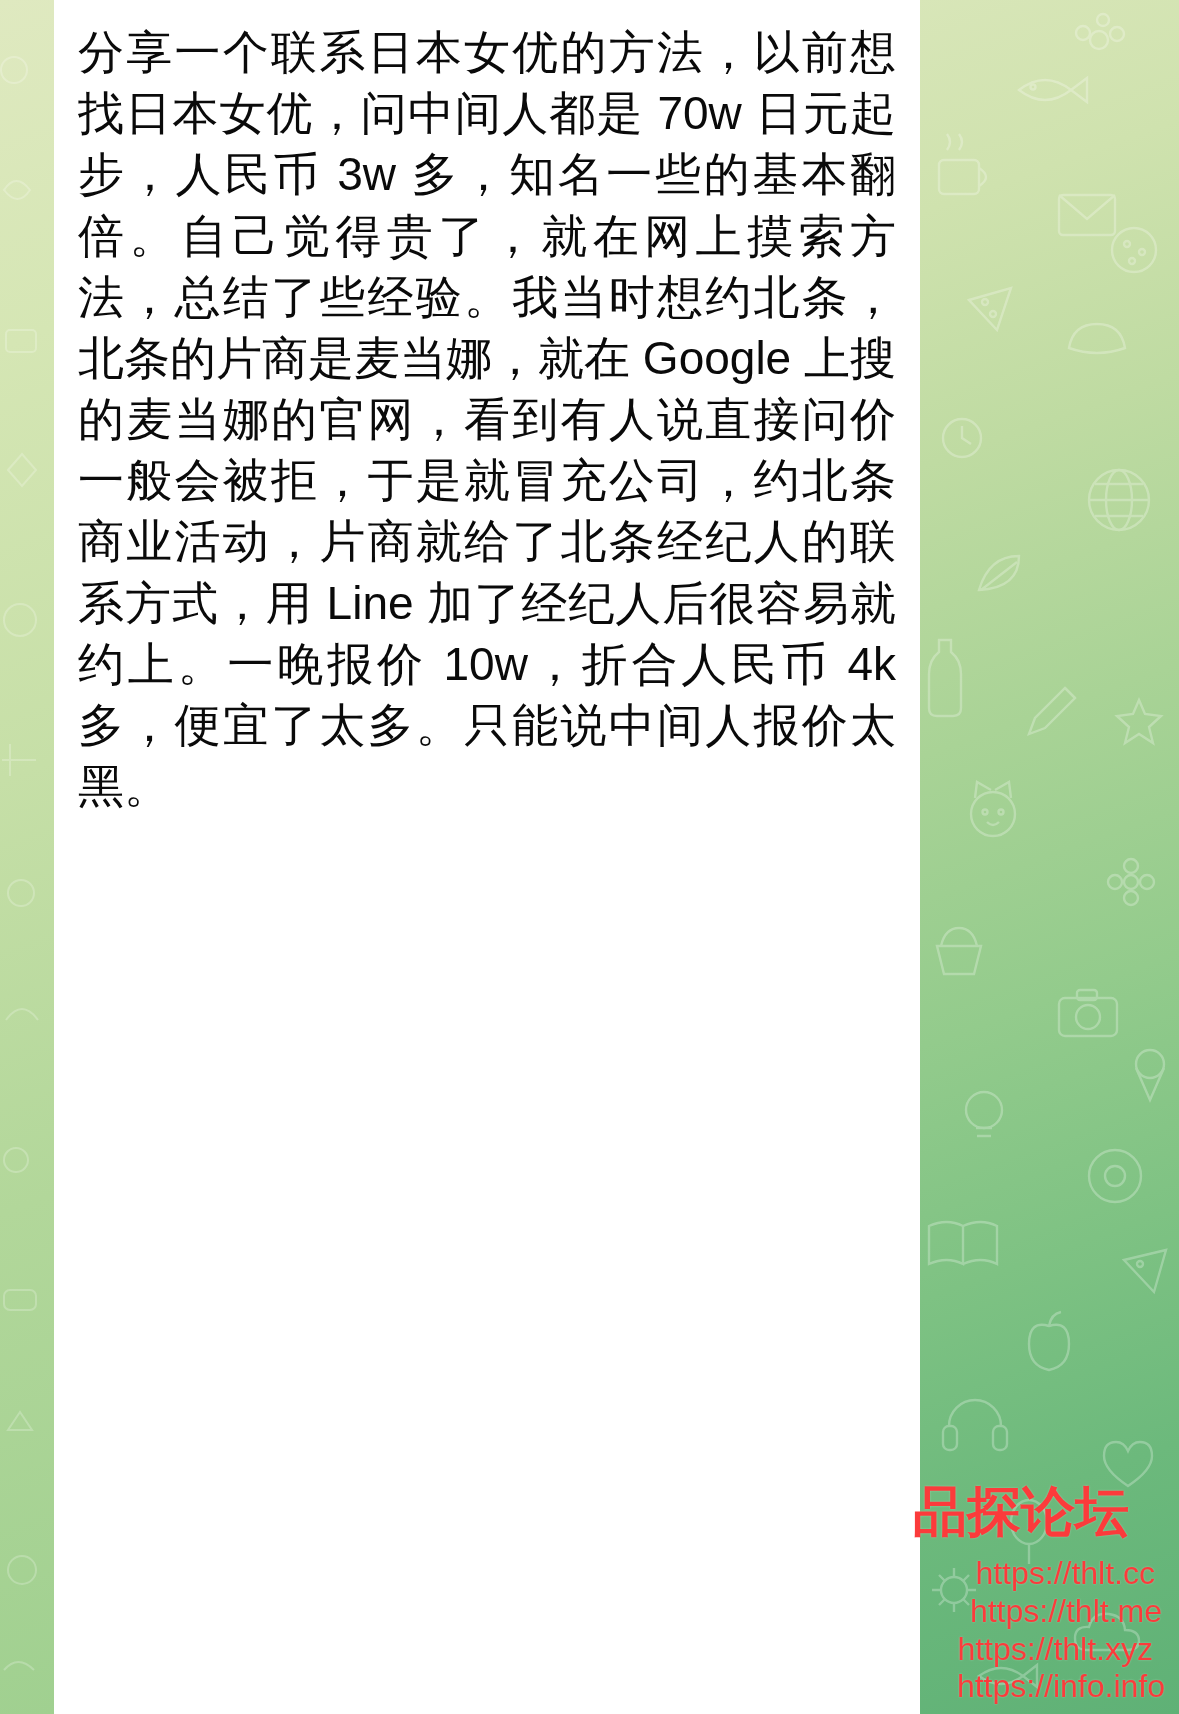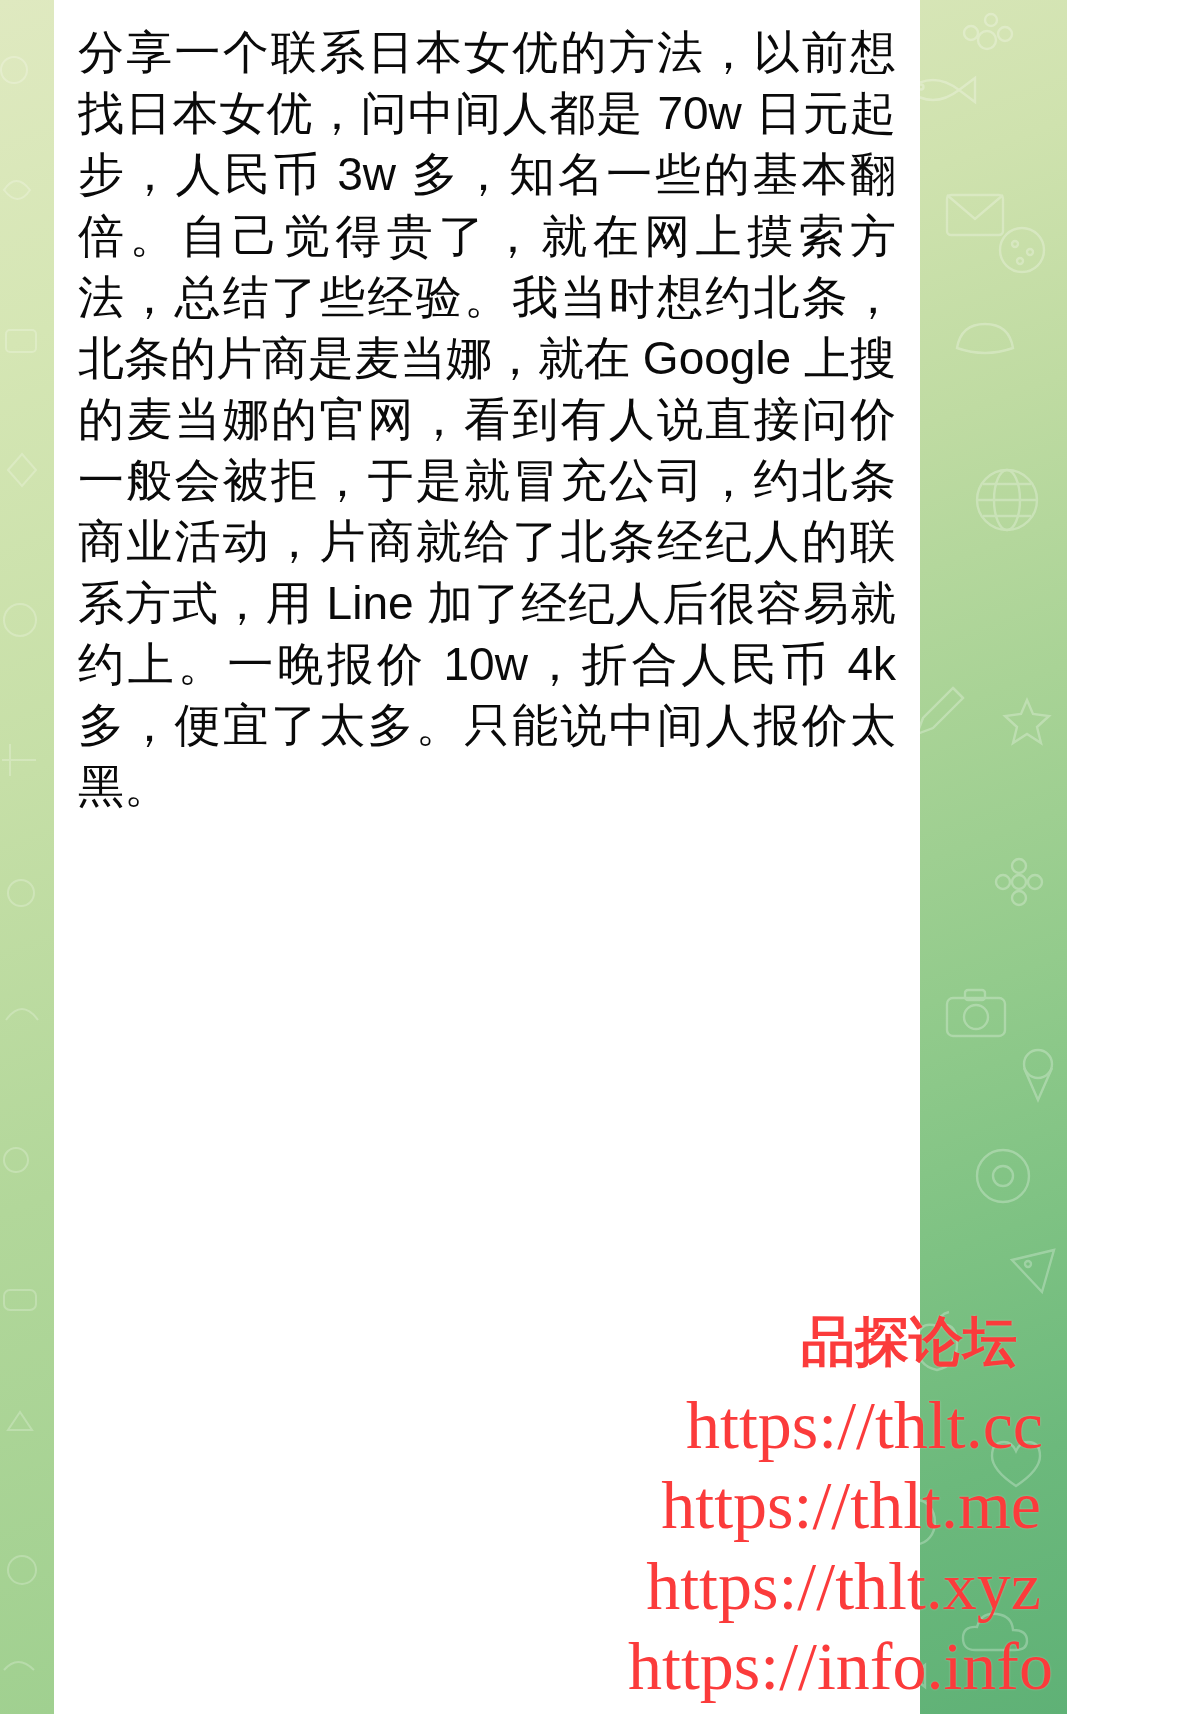--- a/index.html
+++ b/index.html
@@ -8,21 +8,21 @@
     background: #ffffff;
   }
   body {
     width: 1179px;
     height: 1714px;
     overflow: hidden;
     font-family: "Liberation Sans", sans-serif;
   }
   .page {
     position: relative;
-    width: 1067px;
+    width: 1179px;
     height: 1714px;
     overflow: hidden;
     background: #ffffff;
   }
   
   .bg-strip {
     position: absolute;
     top: 0;
     right: 0;
     width: 270px;
@@ -93,35 +93,35 @@
     position: absolute;
     right: 14px;
     bottom: 8px;
     width: 660px;
     text-align: right;
     pointer-events: none;
   }
   .wm {
     display: block;
     color: #fb3b3b;
-    font-family: Liberation Serif, serif;
-    font-size: 68px;
+    font-family: Liberation Sans, sans-serif;
+    font-size: 32px;
     line-height: 1.18;
     text-shadow: 0 0 2px rgba(255,255,255,0.35);
     white-space: nowrap;
   }
   .wm.title {
     font-family: "Liberation Sans", sans-serif;
     font-weight: bold;
     font-size: 54px;
     margin-bottom: 11px;
     margin-right: 36px;
   }
   .wm.u1 { margin-right: 10px; }
-  .wm.u2 { margin-right: 12px; }
+  .wm.u2 { margin-right: 3px; }
   .wm.u3 { margin-right: 12px; }
   .wm.u4 { margin-right: 0px; }
 </style>
 </head>
 <body>
 
 <div class="page">
 
   <div class="bg-strip-left">
     <svg class="doodles" viewBox="0 0 54 1714" preserveAspectRatio="none">

